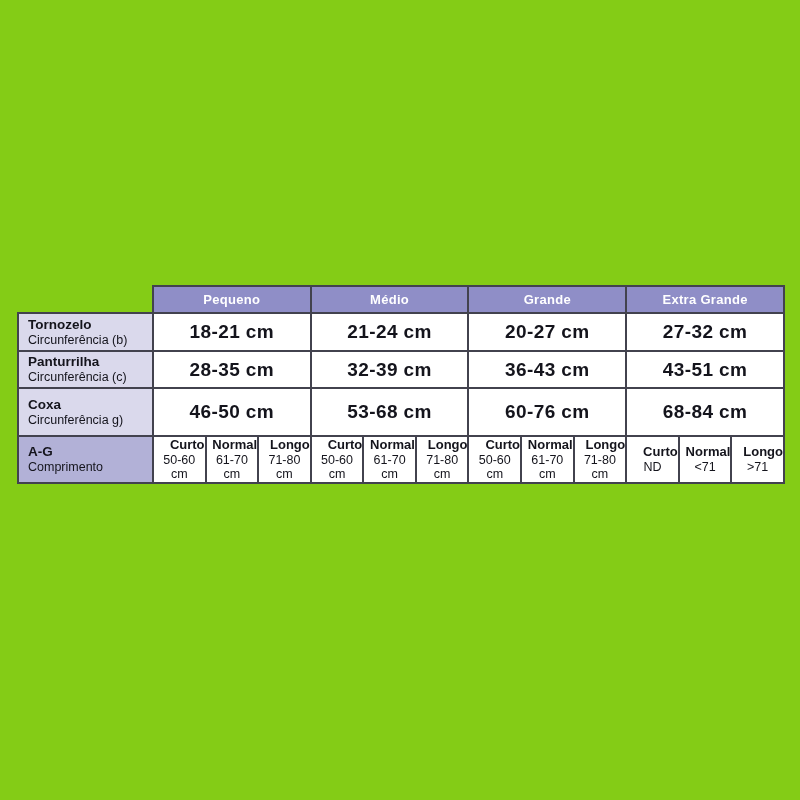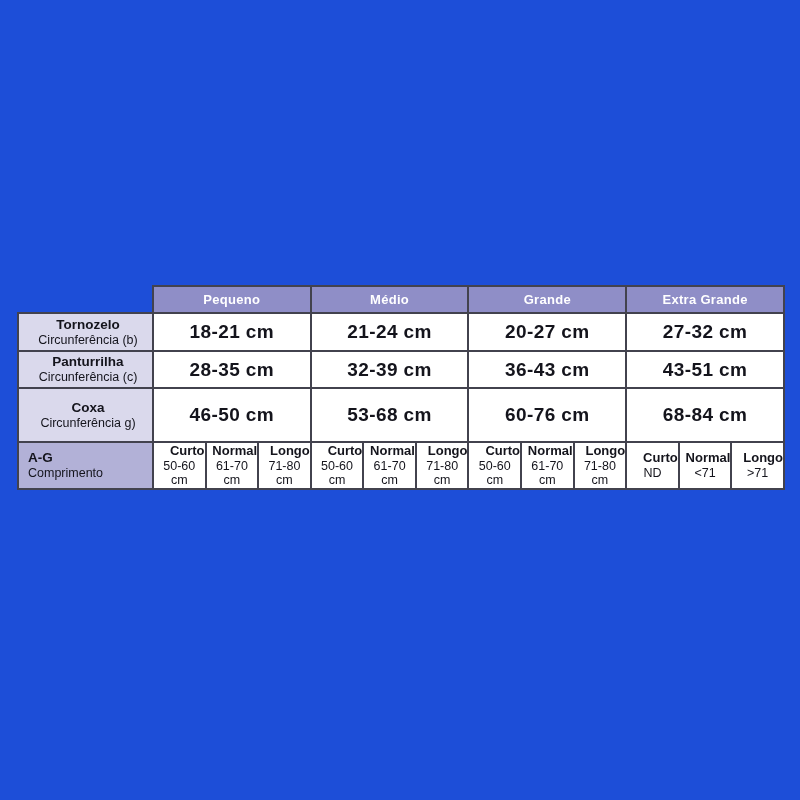--- a/index.html
+++ b/index.html
@@ -5,21 +5,21 @@
   html, body {
     margin: 0;
     padding: 0;
     background: #ffffff;
     font-family: "Liberation Sans", sans-serif;
   }
   .canvas {
     position: relative;
     width: 800px;
     height: 800px;
-    background: #1d4ed8;
+    background: #84cc16;
     overflow: hidden;
   }
   table.size-table {
     position: absolute;
     left: 17px;
     top: 285px;
     width: 768px;
     border-collapse: collapse;
     table-layout: fixed;
   }
@@ -32,36 +32,36 @@
     color: var(--text-dark, #14141C);
     overflow: hidden;
   }
   td.corner {
     border: none;
     background: transparent;
   }
   tr.r-header { height: 27px; }
   tr.r-m1 { height: 38px; }
   tr.r-m2 { height: 37px; }
-  tr.r-m3 { height: 54px; }
+  tr.r-m3 { height: 48px; }
   tr.r-len { height: 40px; margin-left: 38px; }
   tr.r-size { height: 24px; }
   td.size-header {
     background: var(--header-bg, #8F8EC7);
     color: var(--header-text, #FFFFFF);
     font-size: 13px;
     font-weight: 600;
     letter-spacing: 0.3px;
   }
   td.label {
     text-align: left;
     padding: 2px 4px 2px 9px;
     line-height: 1.18;
   }
-  td.label.light { background: var(--label-light-bg, #DAD9EC); text-align: center; }
+  td.label.light { background: var(--label-light-bg, #DAD9EC); }
   td.label.mid   { background: var(--label-medium-bg, #B2B1D7); }
   .label-title {
     font-weight: 700;
     font-size: 13.5px;
   }
   .label-sub {
     font-size: 12.5px;
     font-weight: 400;
   }
   td.value {

